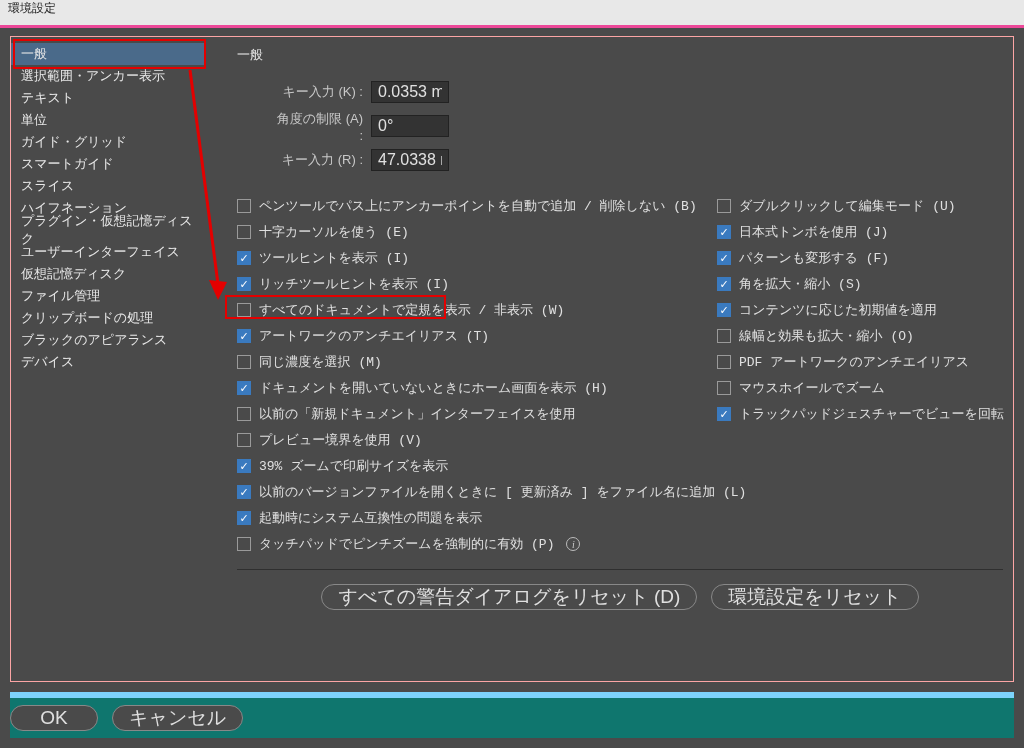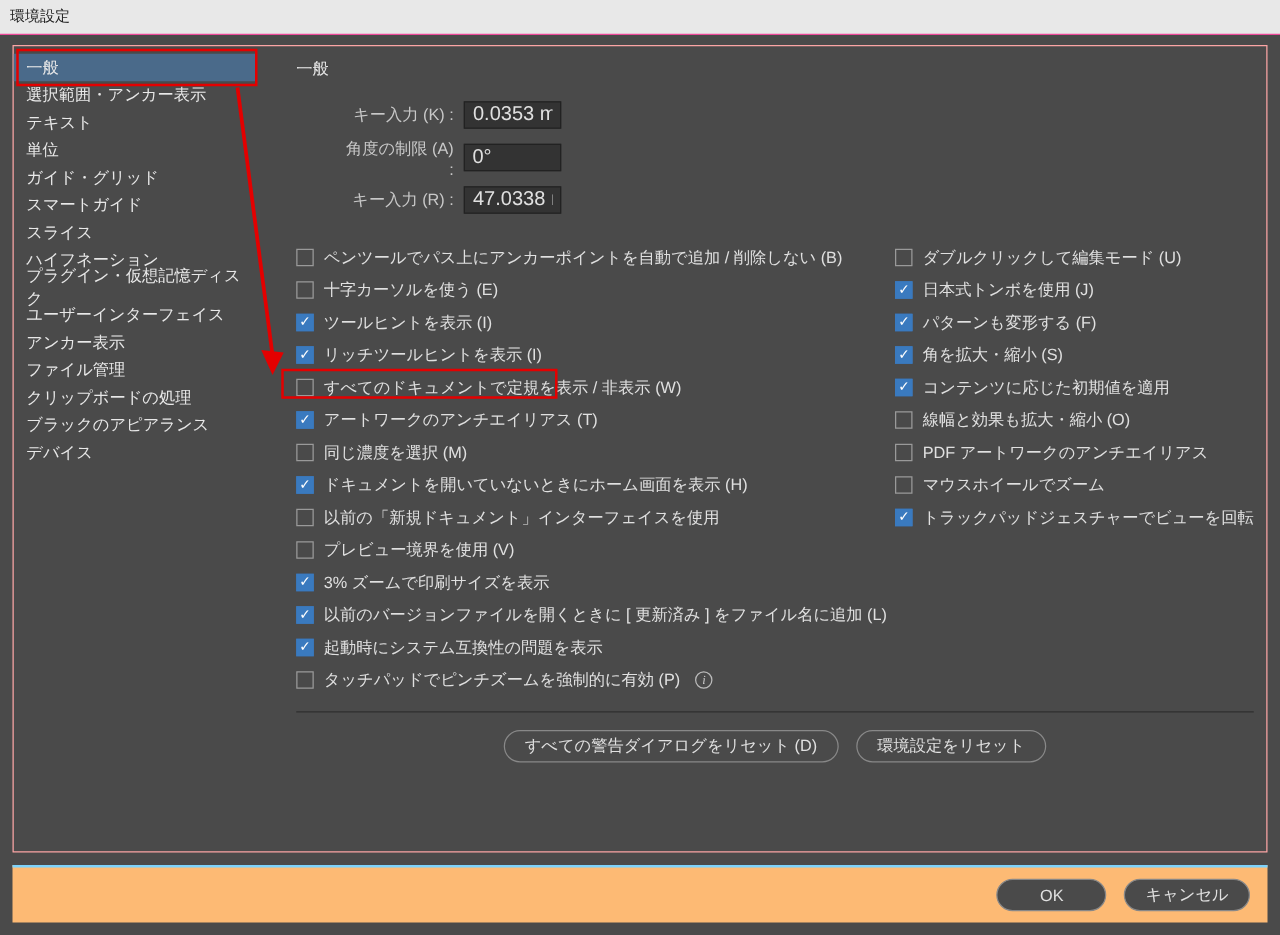--- a/index.html
+++ b/index.html
@@ -12,24 +12,24 @@
     color: #d8d8d8;
     overflow: hidden;
   }
 
   .dialog { position: relative; width: 1024px; height: 748px; background: #4a4a4a; }
 
   .title-bar {
     height: 28px;
     background: #e8e8e8;
     color: #222;
-    display: flex; align-items: center;
+    display: flex; align-items: flex-start;
     padding: 0 8px;
     font-size: 12px;
-    border-bottom: 1px solid #ec4899;
+    border-bottom: 3px solid #ec4899;
   }
 
   .content-area {
     position: absolute;
     left: 10px; right: 10px; top: 36px; bottom: 66px;
     display: flex;
     gap: 16px;
     border: 1px solid #fca5a5;
     background: #4a4a4a;
   }
@@ -95,21 +95,21 @@
     flex-shrink: 0;
   }
   .chk-box.checked {
     background: #3a7abf;
     border-color: #3a7abf;
   }
   .chk-box.checked::after {
     content: "✓";
     color: #fff; font-size: 11px; line-height: 1;
   }
-  .chk-label { color: #e0e0e0; white-space: nowrap; }
+  .chk-label { color: #e0e0e0; white-space: nowrap; font-family: Liberation Mono, monospace; }
 
   .info-icon {
     width: 14px; height: 14px;
     border: 1px solid #bbb; border-radius: 50%;
     display: inline-flex; align-items: center; justify-content: center;
     font-size: 10px; color: #ccc;
     margin-left: 4px;
     font-style: italic;
     font-family: Georgia, serif;
   }
@@ -123,32 +123,32 @@
     display: flex; gap: 14px; justify-content: center;
   }
   .btn {
     height: 26px;
     padding: 0 16px;
     border: 1px solid #888;
     border-radius: 13px;
     background: #4a4a4a;
     color: #e0e0e0;
     display: inline-flex; align-items: center; justify-content: center;
-    font-size: 13px; cursor: pointer;
+    font-size: 19px; cursor: pointer;
   }
 
   .footer {
     position: absolute;
     left: 10px; right: 10px; bottom: 10px;
     height: 46px;
-    border-top: 2px solid #7dd3fc;
-    display: flex; align-items: center; justify-content: flex-end;
+    border-top: 6px solid #7dd3fc;
+    display: flex; align-items: center; justify-content: flex-start;
     gap: 14px;
     padding-right: 14px;
-    background: #fdba74;
+    background: #0f766e;
   }
   .btn.primary { min-width: 88px; }
 
   
   .anno-box1 {
     position: absolute;
     left: 13px; top: 39px;
     width: 193px; height: 30px;
     border: 2px solid #e40000;
     pointer-events: none;
@@ -203,21 +203,21 @@
         <div class="sidebar-item">
           <span>ハイフネーション</span>
         </div>
         <div class="sidebar-item">
           <span>プラグイン・仮想記憶ディスク</span>
         </div>
         <div class="sidebar-item">
           <span>ユーザーインターフェイス</span>
         </div>
         <div class="sidebar-item">
-          <span>アンカー表示</span>
+          <span>仮想記憶ディスク</span>
         </div>
         <div class="sidebar-item">
           <span>ファイル管理</span>
         </div>
         <div class="sidebar-item">
           <span>クリップボードの処理</span>
         </div>
         <div class="sidebar-item">
           <span>ブラックのアピアランス</span>
         </div>
@@ -279,21 +279,21 @@
             <div class="chk-row">
               <span class="chk-box"></span>
               <span class="chk-label">以前の「新規ドキュメント」インターフェイスを使用</span>
             </div>
             <div class="chk-row">
               <span class="chk-box"></span>
               <span class="chk-label">プレビュー境界を使用 (V)</span>
             </div>
             <div class="chk-row">
               <span class="chk-box checked"></span>
-              <span class="chk-label">3% ズームで印刷サイズを表示</span>
+              <span class="chk-label">39% ズームで印刷サイズを表示</span>
             </div>
             <div class="chk-row">
               <span class="chk-box checked"></span>
               <span class="chk-label">以前のバージョンファイルを開くときに [ 更新済み ] をファイル名に追加 (L)</span>
             </div>
             <div class="chk-row">
               <span class="chk-box checked"></span>
               <span class="chk-label">起動時にシステム互換性の問題を表示</span>
             </div>
             <div class="chk-row">

